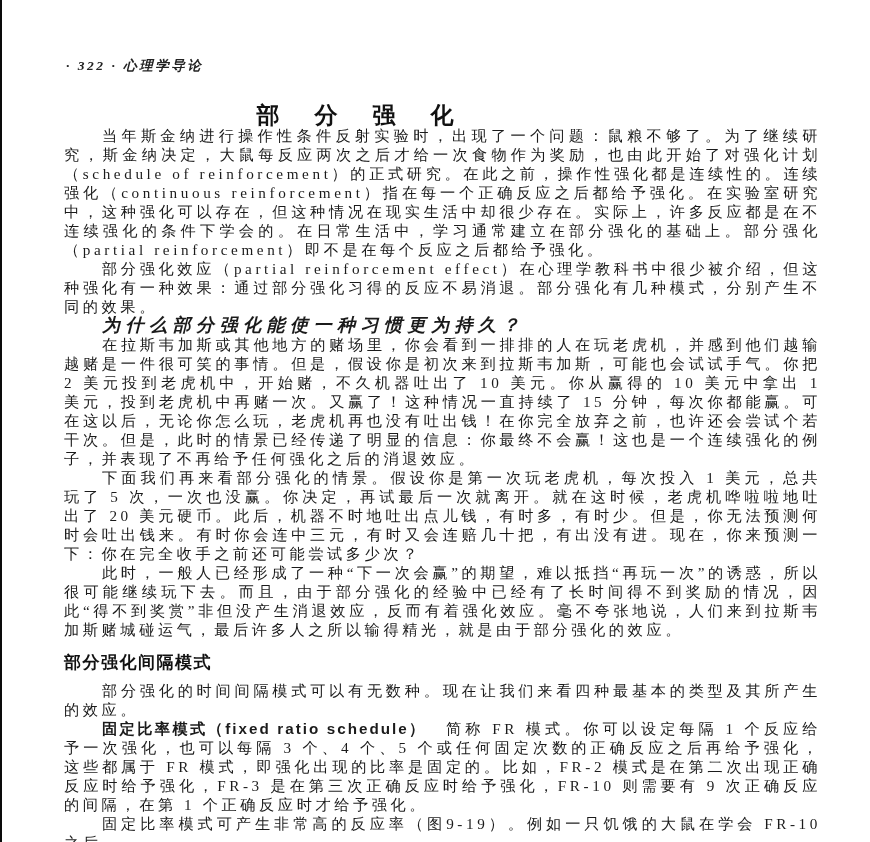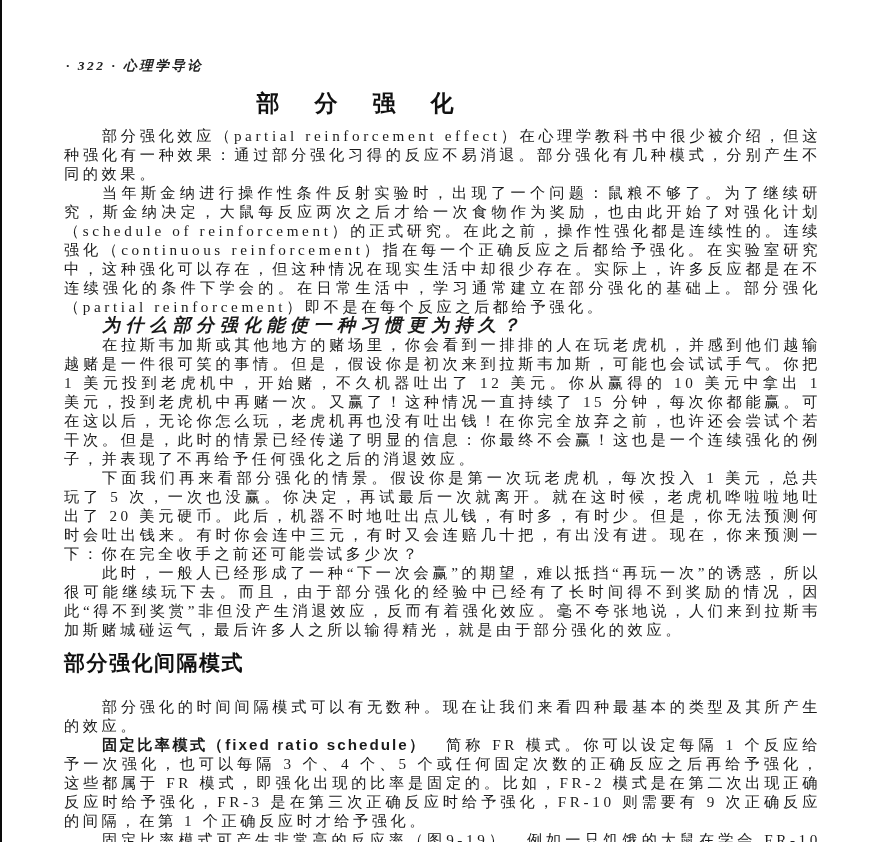--- a/index.html
+++ b/index.html
@@ -37,21 +37,21 @@
     font-size: 13.5px;
     font-style: italic;
     font-weight: 600;
     letter-spacing: 2.5px;
     color: #222;
   }
   .page-title {
     position: absolute;
     left: 0;
     right: 0;
-    top: 88px;
+    top: 100px;
     margin: 0;
     text-align: center;
     font-family: "Liberation Sans", "DejaVu Sans", sans-serif;
     font-size: 23px;
     font-weight: bold;
     letter-spacing: 6px;
     color: #111;
   }
   .body-text {
     position: absolute;
@@ -67,23 +67,23 @@
     margin: 0;
     text-indent: 38px;
   }
   .question-line {
     font-weight: bold;
     font-style: italic;
     font-size: 18px;
     letter-spacing: 5.5px;
   }
   .section-heading {
-    margin: 14px 0 25px 0;
+    margin: 14px 0 9px 0;
     font-family: "Liberation Sans", "DejaVu Sans", sans-serif;
-    font-size: 21px;
+    font-size: 17px;
     font-weight: bold;
     letter-spacing: 1.5px;
     text-indent: 0;
     color: #111;
     text-align: left;
   }
   .lead-bold {
     font-weight: bold;
     font-family: "Liberation Sans", "DejaVu Sans", sans-serif;
     letter-spacing: 2px;
@@ -95,27 +95,27 @@
 <div class="page">
 
   <div class="scan-edge-line"></div>
 
   <div class="running-head">· 322 · 心理学导论</div>
 
   <h1 class="page-title">部　分　强　化</h1>
 
   <div class="body-text">
 
+    <p>当年斯金纳进行操作性条件反射实验时，出现了一个问题：鼠粮不够了。为了继续研究，斯金纳决定，大鼠每反应两次之后才给一次食物作为奖励，也由此开始了对强化计划（schedule of reinforcement）的正式研究。在此之前，操作性强化都是连续性的。连续强化（continuous reinforcement）指在每一个正确反应之后都给予强化。在实验室研究中，这种强化可以存在，但这种情况在现实生活中却很少存在。实际上，许多反应都是在不连续强化的条件下学会的。在日常生活中，学习通常建立在部分强化的基础上。部分强化（partial reinforcement）即不是在每个反应之后都给予强化。</p>
+
     <p>部分强化效应（partial reinforcement effect）在心理学教科书中很少被介绍，但这种强化有一种效果：通过部分强化习得的反应不易消退。部分强化有几种模式，分别产生不同的效果。</p>
-
-    <p>当年斯金纳进行操作性条件反射实验时，出现了一个问题：鼠粮不够了。为了继续研究，斯金纳决定，大鼠每反应两次之后才给一次食物作为奖励，也由此开始了对强化计划（schedule of reinforcement）的正式研究。在此之前，操作性强化都是连续性的。连续强化（continuous reinforcement）指在每一个正确反应之后都给予强化。在实验室研究中，这种强化可以存在，但这种情况在现实生活中却很少存在。实际上，许多反应都是在不连续强化的条件下学会的。在日常生活中，学习通常建立在部分强化的基础上。部分强化（partial reinforcement）即不是在每个反应之后都给予强化。</p>
 
     <p class="question-line">为什么部分强化能使一种习惯更为持久？</p>
 
-    <p>在拉斯韦加斯或其他地方的赌场里，你会看到一排排的人在玩老虎机，并感到他们越输越赌是一件很可笑的事情。但是，假设你是初次来到拉斯韦加斯，可能也会试试手气。你把 1 美元投到老虎机中，开始赌，不久机器吐出了 12 美元。你从赢得的 10 美元中拿出 1 美元，投到老虎机中再赌一次。又赢了！这种情况一直持续了 15 分钟，每次你都能赢。可在这以后，无论你怎么玩，老虎机再也没有吐出钱！在你完全放弃之前，也许还会尝试个若干次。但是，此时的情景已经传递了明显的信息：你最终不会赢！这也是一个连续强化的例子，并表现了不再给予任何强化之后的消退效应。</p>
+    <p>在拉斯韦加斯或其他地方的赌场里，你会看到一排排的人在玩老虎机，并感到他们越输越赌是一件很可笑的事情。但是，假设你是初次来到拉斯韦加斯，可能也会试试手气。你把 2 美元投到老虎机中，开始赌，不久机器吐出了 10 美元。你从赢得的 10 美元中拿出 1 美元，投到老虎机中再赌一次。又赢了！这种情况一直持续了 15 分钟，每次你都能赢。可在这以后，无论你怎么玩，老虎机再也没有吐出钱！在你完全放弃之前，也许还会尝试个若干次。但是，此时的情景已经传递了明显的信息：你最终不会赢！这也是一个连续强化的例子，并表现了不再给予任何强化之后的消退效应。</p>
 
     <p>下面我们再来看部分强化的情景。假设你是第一次玩老虎机，每次投入 1 美元，总共玩了 5 次，一次也没赢。你决定，再试最后一次就离开。就在这时候，老虎机哗啦啦地吐出了 20 美元硬币。此后，机器不时地吐出点儿钱，有时多，有时少。但是，你无法预测何时会吐出钱来。有时你会连中三元，有时又会连赔几十把，有出没有进。现在，你来预测一下：你在完全收手之前还可能尝试多少次？</p>
 
     <p>此时，一般人已经形成了一种“下一次会赢”的期望，难以抵挡“再玩一次”的诱惑，所以很可能继续玩下去。而且，由于部分强化的经验中已经有了长时间得不到奖励的情况，因此“得不到奖赏”非但没产生消退效应，反而有着强化效应。毫不夸张地说，人们来到拉斯韦加斯赌城碰运气，最后许多人之所以输得精光，就是由于部分强化的效应。</p>
 
     <h2 class="section-heading">部分强化间隔模式</h2>
 
     <p>部分强化的时间间隔模式可以有无数种。现在让我们来看四种最基本的类型及其所产生的效应。</p>
 
     <p>

